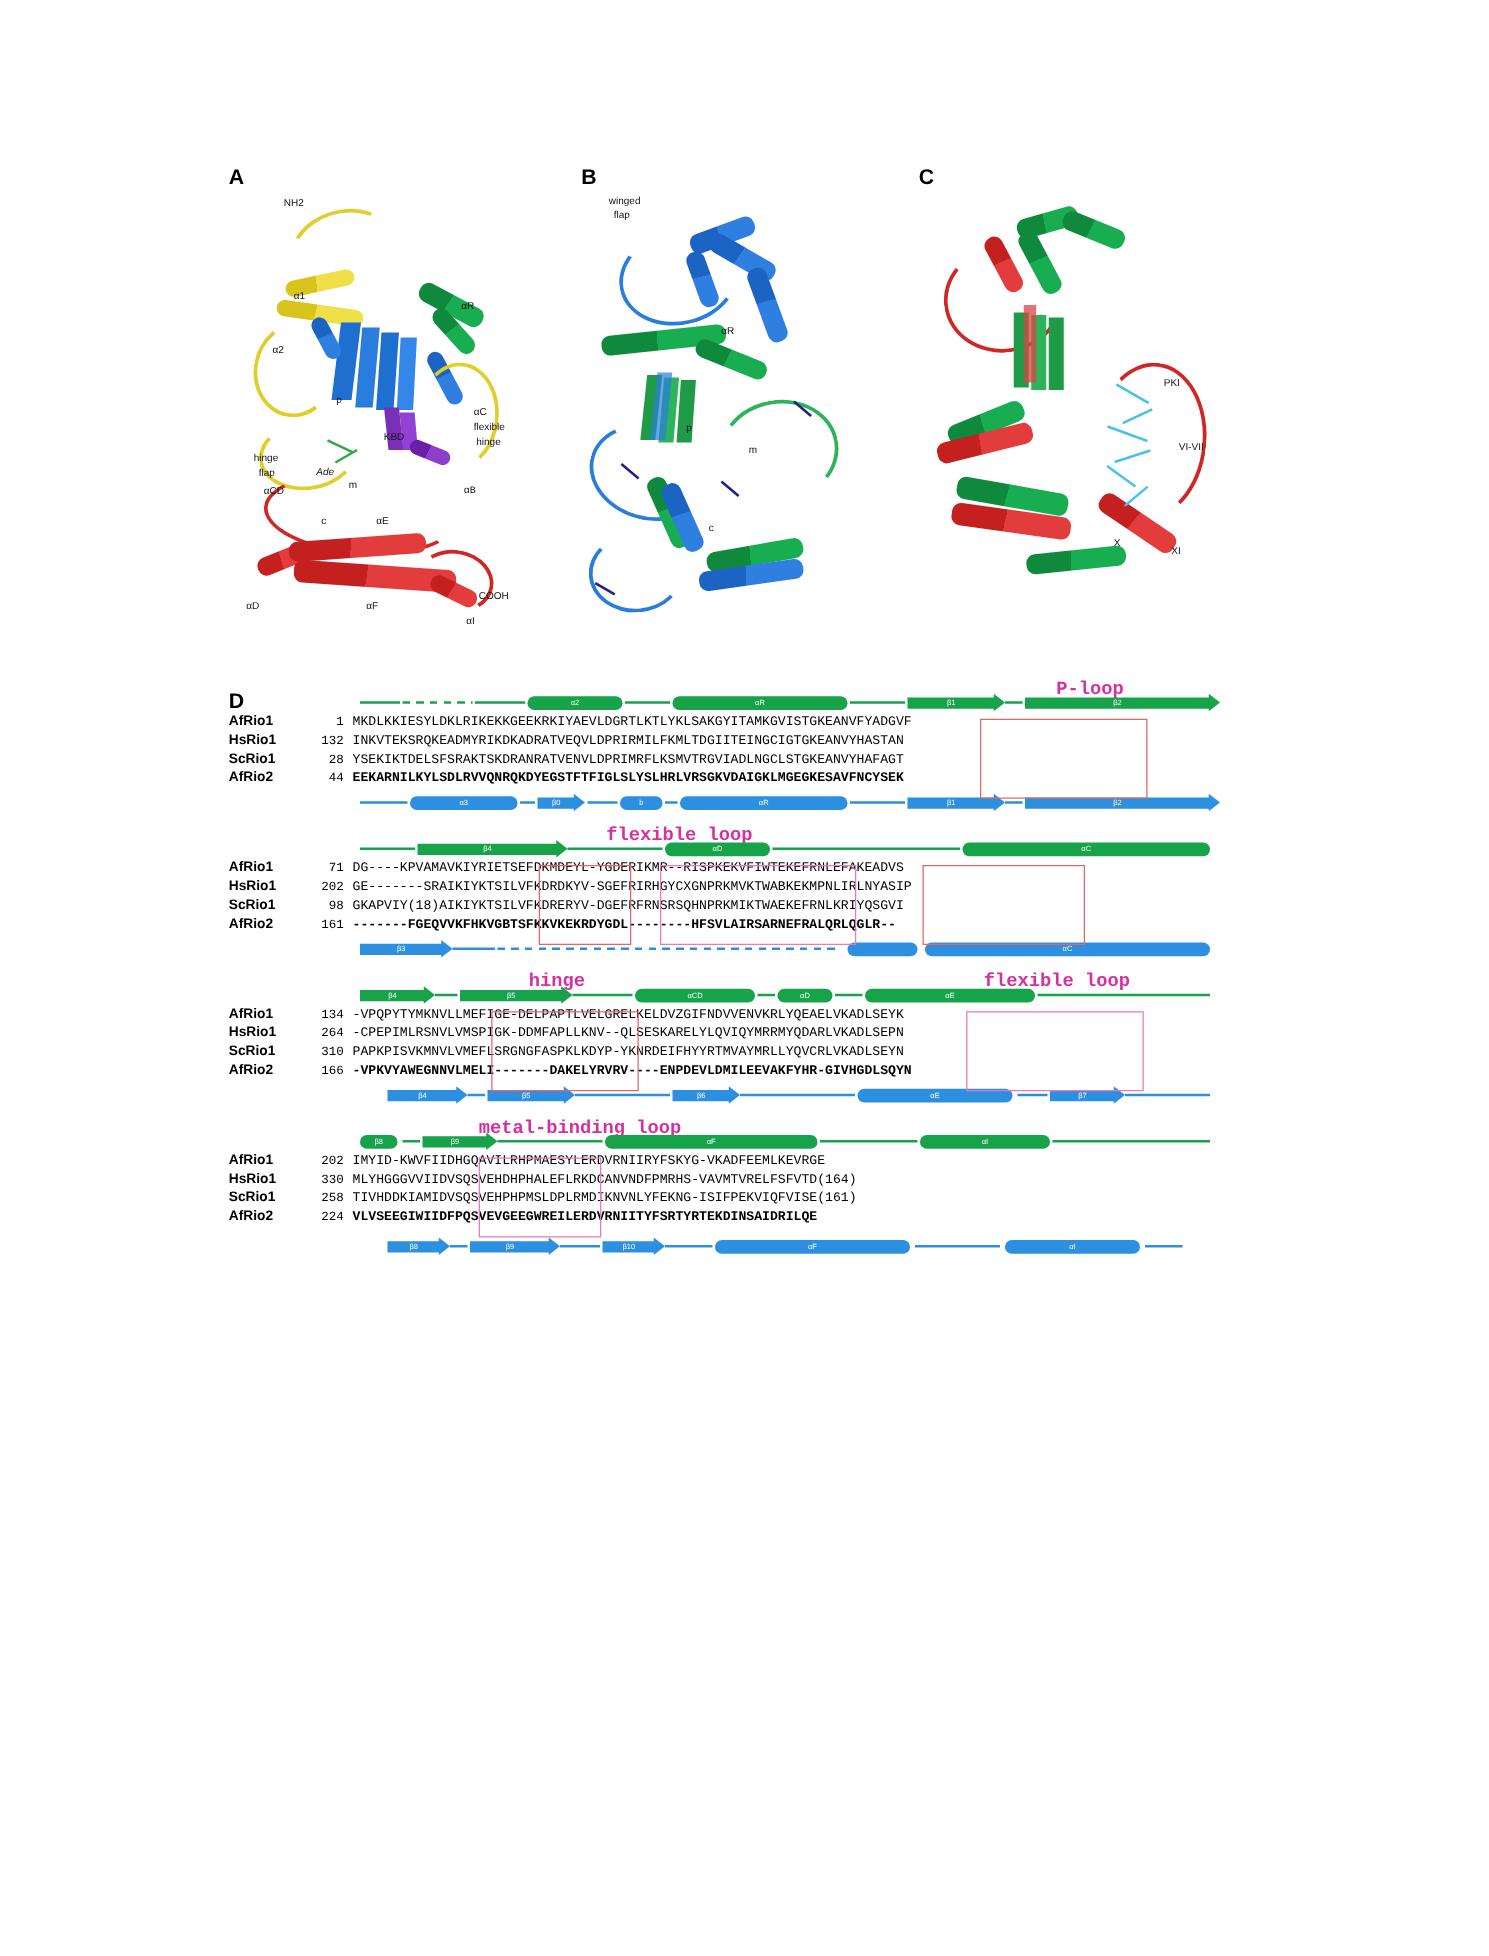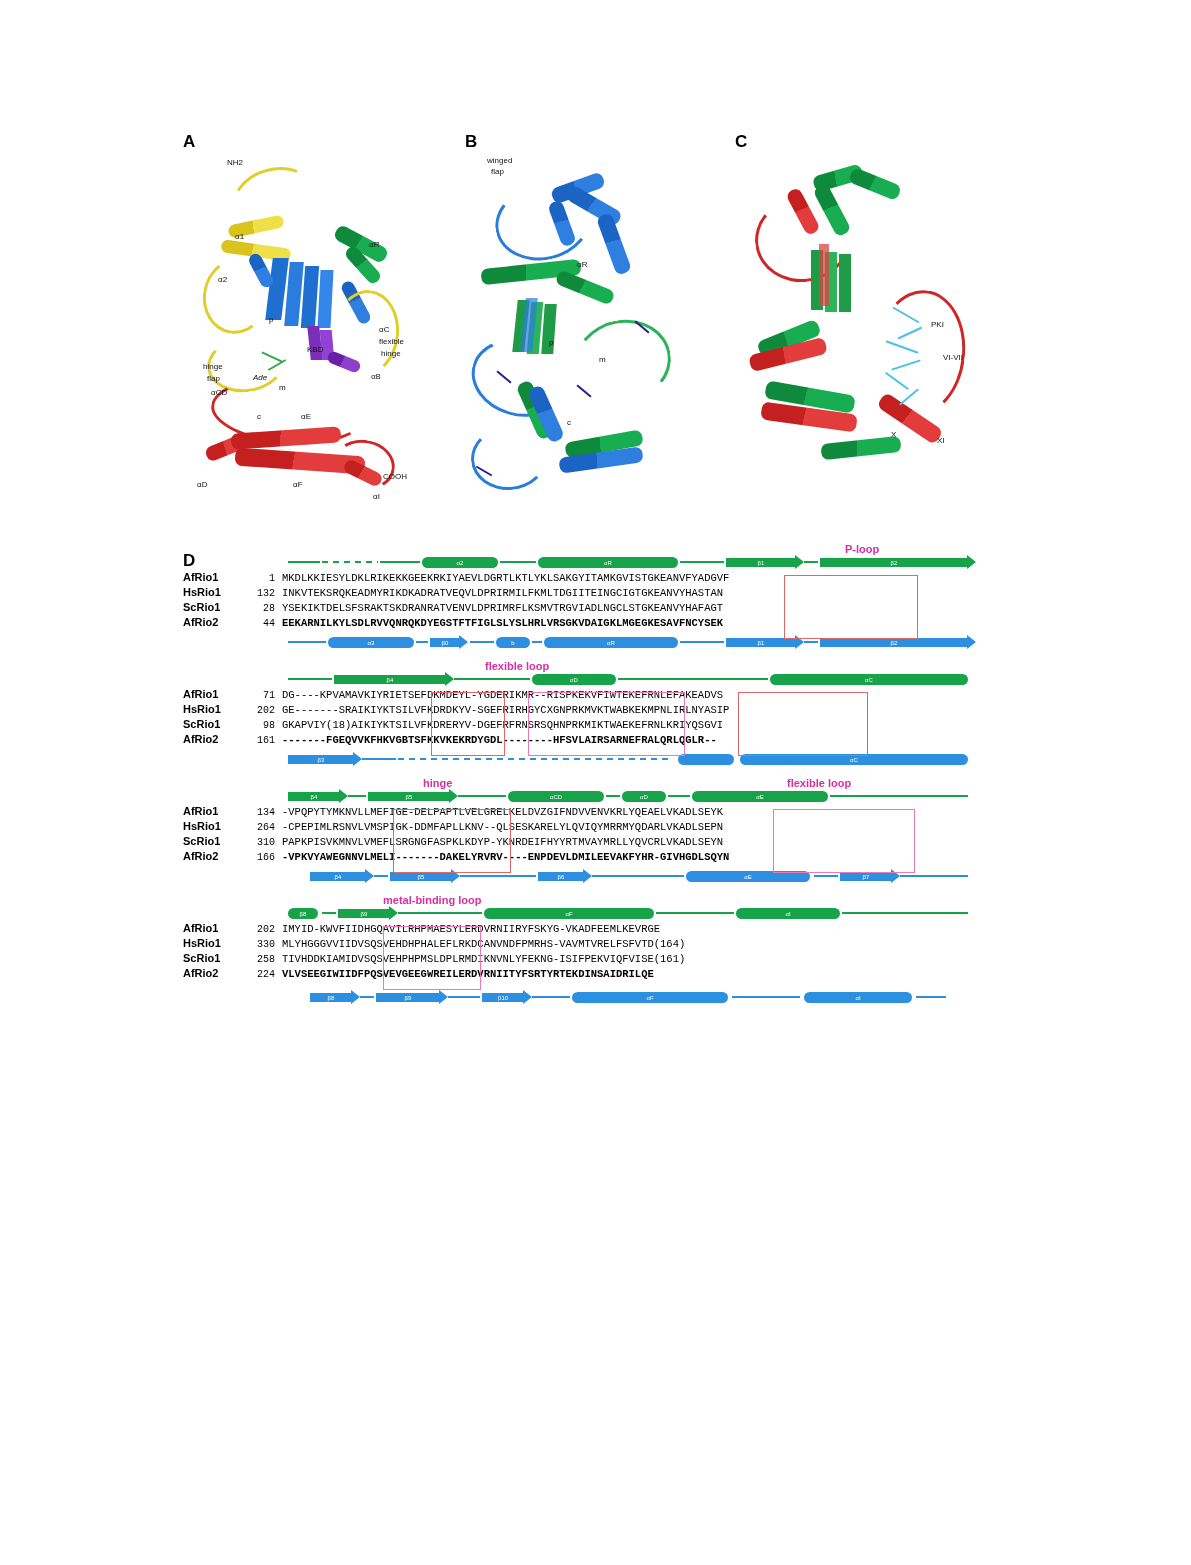--- a/index.html
+++ b/index.html
@@ -124,22 +124,22 @@
     position: absolute;
     height: 2px;
     top: 6px;
     background: repeating-linear-gradient(90deg,#2d8fe0 0 6px, transparent 6px 11px);
   }
   .ss-dash.green {
     background: repeating-linear-gradient(90deg,#16a34a 0 6px, transparent 6px 11px);
   }
   .motif-label {
     position: absolute;
-    font-family: Liberation Sans, sans-serif;
-    font-size: 11px;
+    font-family: Liberation Mono, monospace;
+    font-size: 15px;
     font-weight: bold;
     color: #d82fa0;
     white-space: nowrap;
   }
   .seq-row {
     display: flex;
     align-items: baseline;
     height: 15px;
     font-family: "Liberation Mono", monospace;
     font-size: 10.5px;
@@ -225,21 +225,21 @@
       <div class="struct-label " style="left: 35px; top: 135px;">α2</div>
       <div class="struct-label " style="left: 186px; top: 100px;">αR</div>
       <div class="struct-label " style="left: 196px; top: 185px;">αC</div>
       <div class="struct-label " style="left: 196px; top: 197px;">flexible</div>
       <div class="struct-label " style="left: 198px; top: 209px;">hinge</div>
       <div class="struct-label " style="left: 86px; top: 175px;">p</div>
       <div class="struct-label " style="left: 124px; top: 205px;">KBD</div>
       <div class="struct-label " style="left: 20px; top: 222px;">hinge</div>
       <div class="struct-label " style="left: 24px; top: 234px;">flap</div>
       <div class="struct-label " style="left: 70px; top: 233px; font-style: italic;">Ade</div>
-      <div class="struct-label " style="left: 188px; top: 232px; font-family: Liberation Mono, monospace;">αB</div>
+      <div class="struct-label " style="left: 188px; top: 248px; font-family: Liberation Mono, monospace;">αB</div>
       <div class="struct-label " style="left: 28px; top: 248px;">αCD</div>
       <div class="struct-label " style="left: 96px; top: 243px;">m</div>
       <div class="struct-label " style="left: 74px; top: 272px;">c</div>
       <div class="struct-label " style="left: 118px; top: 272px;">αE</div>
       <div class="struct-label " style="left: 14px; top: 340px;">αD</div>
       <div class="struct-label " style="left: 110px; top: 340px;">αF</div>
       <div class="struct-label " style="left: 190px; top: 352px;">αI</div>
       <div class="struct-label " style="left: 200px; top: 332px;">COOH</div>
     </div>
 
@@ -297,21 +297,21 @@
     <div class="helix h-green" style="left:96px; top:300px; width:80px; height:16px; transform:rotate(-6deg);"></div>
     <div class="helix h-red" style="left:150px; top:270px; width:70px; height:17px; transform:rotate(34deg);"></div>
     <div class="coil" style="left:150px; top:150px; width:84px; height:120px; border-width:3px; border-color:#d02626 #d02626 transparent transparent; transform:rotate(6deg);"></div>
 
     <div class="strand" style="left:166px; top:174px; width:30px; height:2px; background:#49c2e8; transform:rotate(30deg);"></div>
     <div class="strand" style="left:172px; top:192px; width:26px; height:2px; background:#49c2e8; transform:rotate(-25deg);"></div>
     <div class="strand" style="left:160px; top:206px; width:34px; height:2px; background:#49c2e8; transform:rotate(20deg);"></div>
     <div class="strand" style="left:166px; top:224px; width:30px; height:2px; background:#49c2e8; transform:rotate(-18deg);"></div>
     <div class="strand" style="left:158px; top:240px; width:28px; height:2px; background:#49c2e8; transform:rotate(36deg);"></div>
     <div class="strand" style="left:172px; top:256px; width:24px; height:2px; background:#49c2e8; transform:rotate(-40deg);"></div>
-  <div class="struct-label " style="left: 206px; top: 180px;">PKI</div>
+  <div class="struct-label " style="left: 206px; top: 162px;">PKI</div>
       <div class="struct-label " style="left: 218px; top: 213px;">VI-VII</div>
       <div class="struct-label " style="left: 166px; top: 290px;">X</div>
       <div class="struct-label " style="left: 212px; top: 296px;">XI</div>
     </div>
 
   <div class="panel-letter" style="left:183px; top:551px;">D</div>
 
   <div id="panelD">
 
     <div class="block" style="margin-top:10px;">

